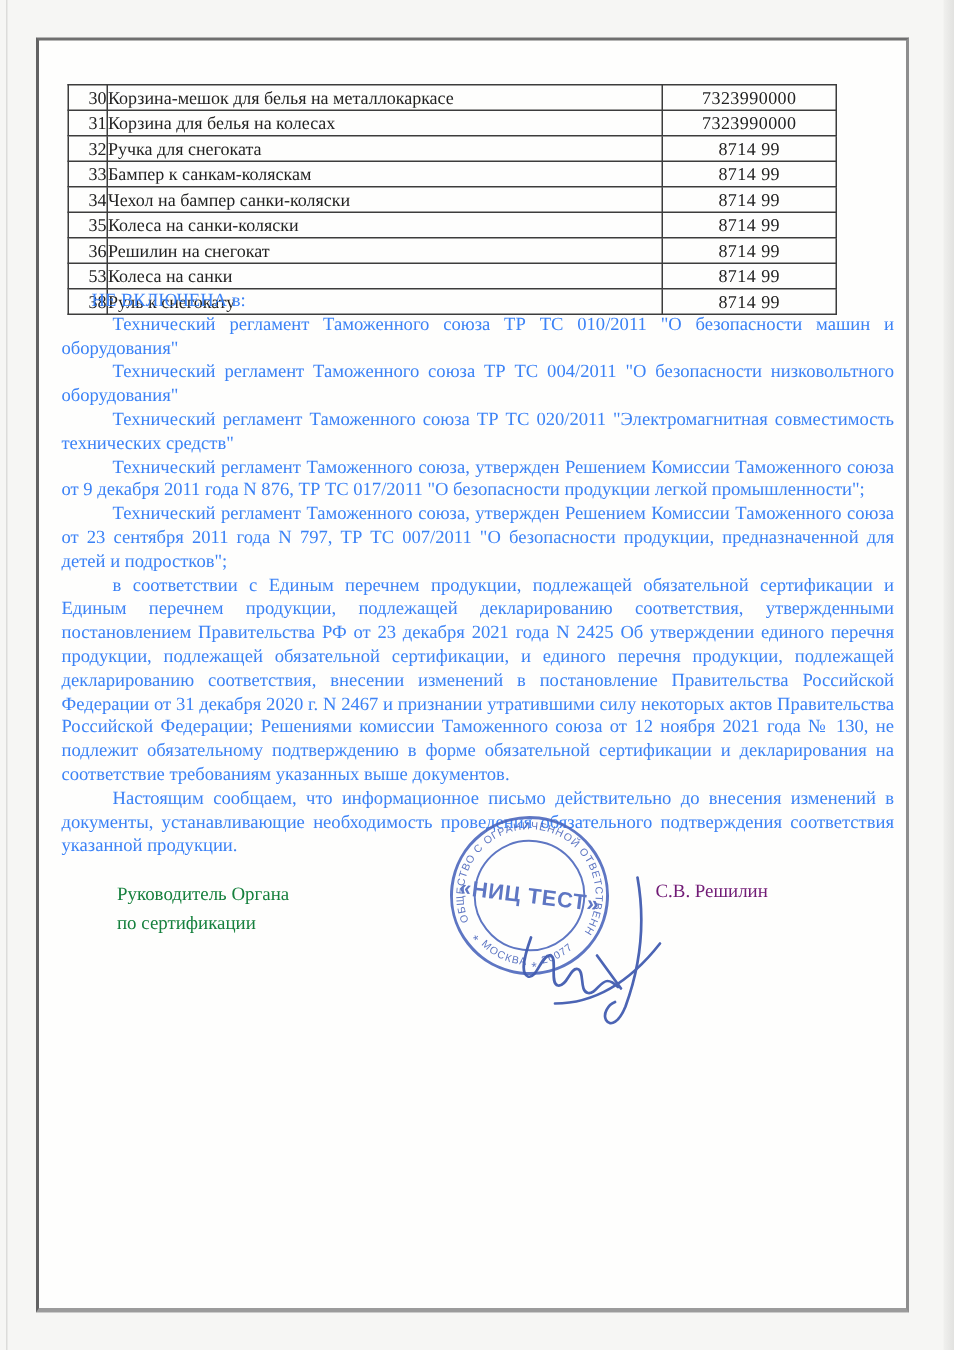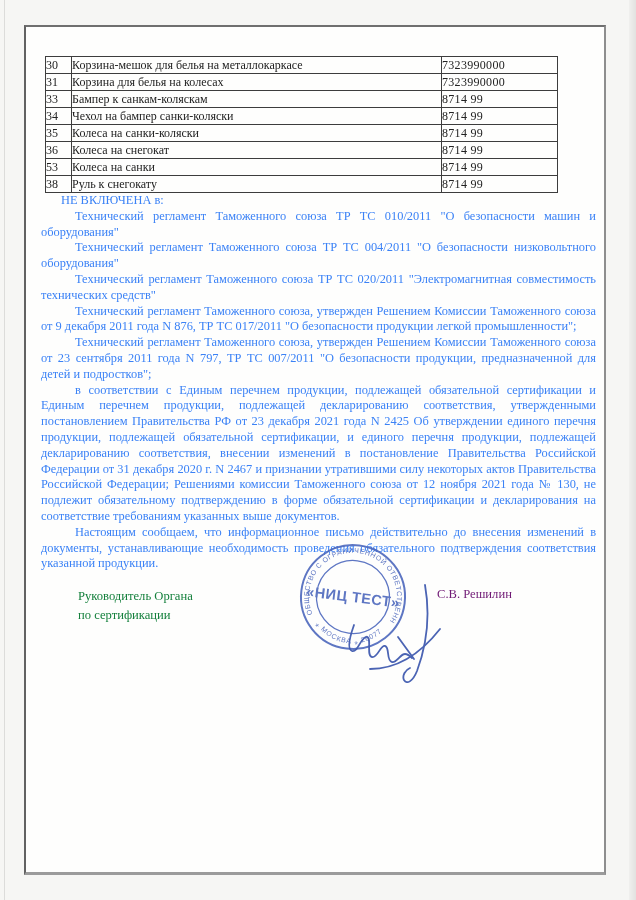--- a/index.html
+++ b/index.html
@@ -38,23 +38,23 @@
   table.items td {
     border: 1px solid #3d3d3d;
     font-size: 12px;
     line-height: 15px;
     height: 16px;
     padding: 0;
     color: #222;
     white-space: nowrap;
     overflow: hidden;
   }
-  td.col-num  { width: 25px; text-align: left; }
+  td.col-num  { width: 25px; text-align: right; }
   td.col-name { width: 369px; padding-left: 8px; }
-  td.col-code { width: 115px; padding-left: 7px; letter-spacing: 0.3px; }
+  td.col-code { width: 115px; padding-left: 7px; letter-spacing: 0.3px; text-align: center; }
   .text-block {
     position: absolute; left: 15px; top: 166px;
     width: 555px;
     font-size: 12.4px;
     line-height: 15.8px;
     text-align: justify;
     color: #3b82f6;
   }
   .text-block p { margin: 0; text-indent: 34px; }
   .text-block p.heading { text-indent: 20px; text-align: left; }
@@ -94,20 +94,25 @@
     <td class="col-name">Корзина-мешок для белья на металлокаркасе</td>
     <td class="col-code">7323990000</td>
   </tr>
 
   <tr>
     <td class="col-num">31</td>
     <td class="col-name">Корзина для белья на колесах</td>
     <td class="col-code">7323990000</td>
   </tr>
 
+  <tr>
+    <td class="col-num">32</td>
+    <td class="col-name">Ручка для снегоката</td>
+    <td class="col-code">8714 99</td>
+  </tr>
 
   <tr>
     <td class="col-num">33</td>
     <td class="col-name">Бампер к санкам-коляскам</td>
     <td class="col-code">8714 99</td>
   </tr>
 
   <tr>
     <td class="col-num">34</td>
     <td class="col-name">Чехол на бампер санки-коляски</td>
@@ -115,21 +120,21 @@
   </tr>
 
   <tr>
     <td class="col-num">35</td>
     <td class="col-name">Колеса на санки-коляски</td>
     <td class="col-code">8714 99</td>
   </tr>
 
   <tr>
     <td class="col-num">36</td>
-    <td class="col-name">Колеса на снегокат</td>
+    <td class="col-name">Решилин на снегокат</td>
     <td class="col-code">8714 99</td>
   </tr>
 
   <tr>
     <td class="col-num">53</td>
     <td class="col-name">Колеса на санки</td>
     <td class="col-code">8714 99</td>
   </tr>
 
   <tr>

